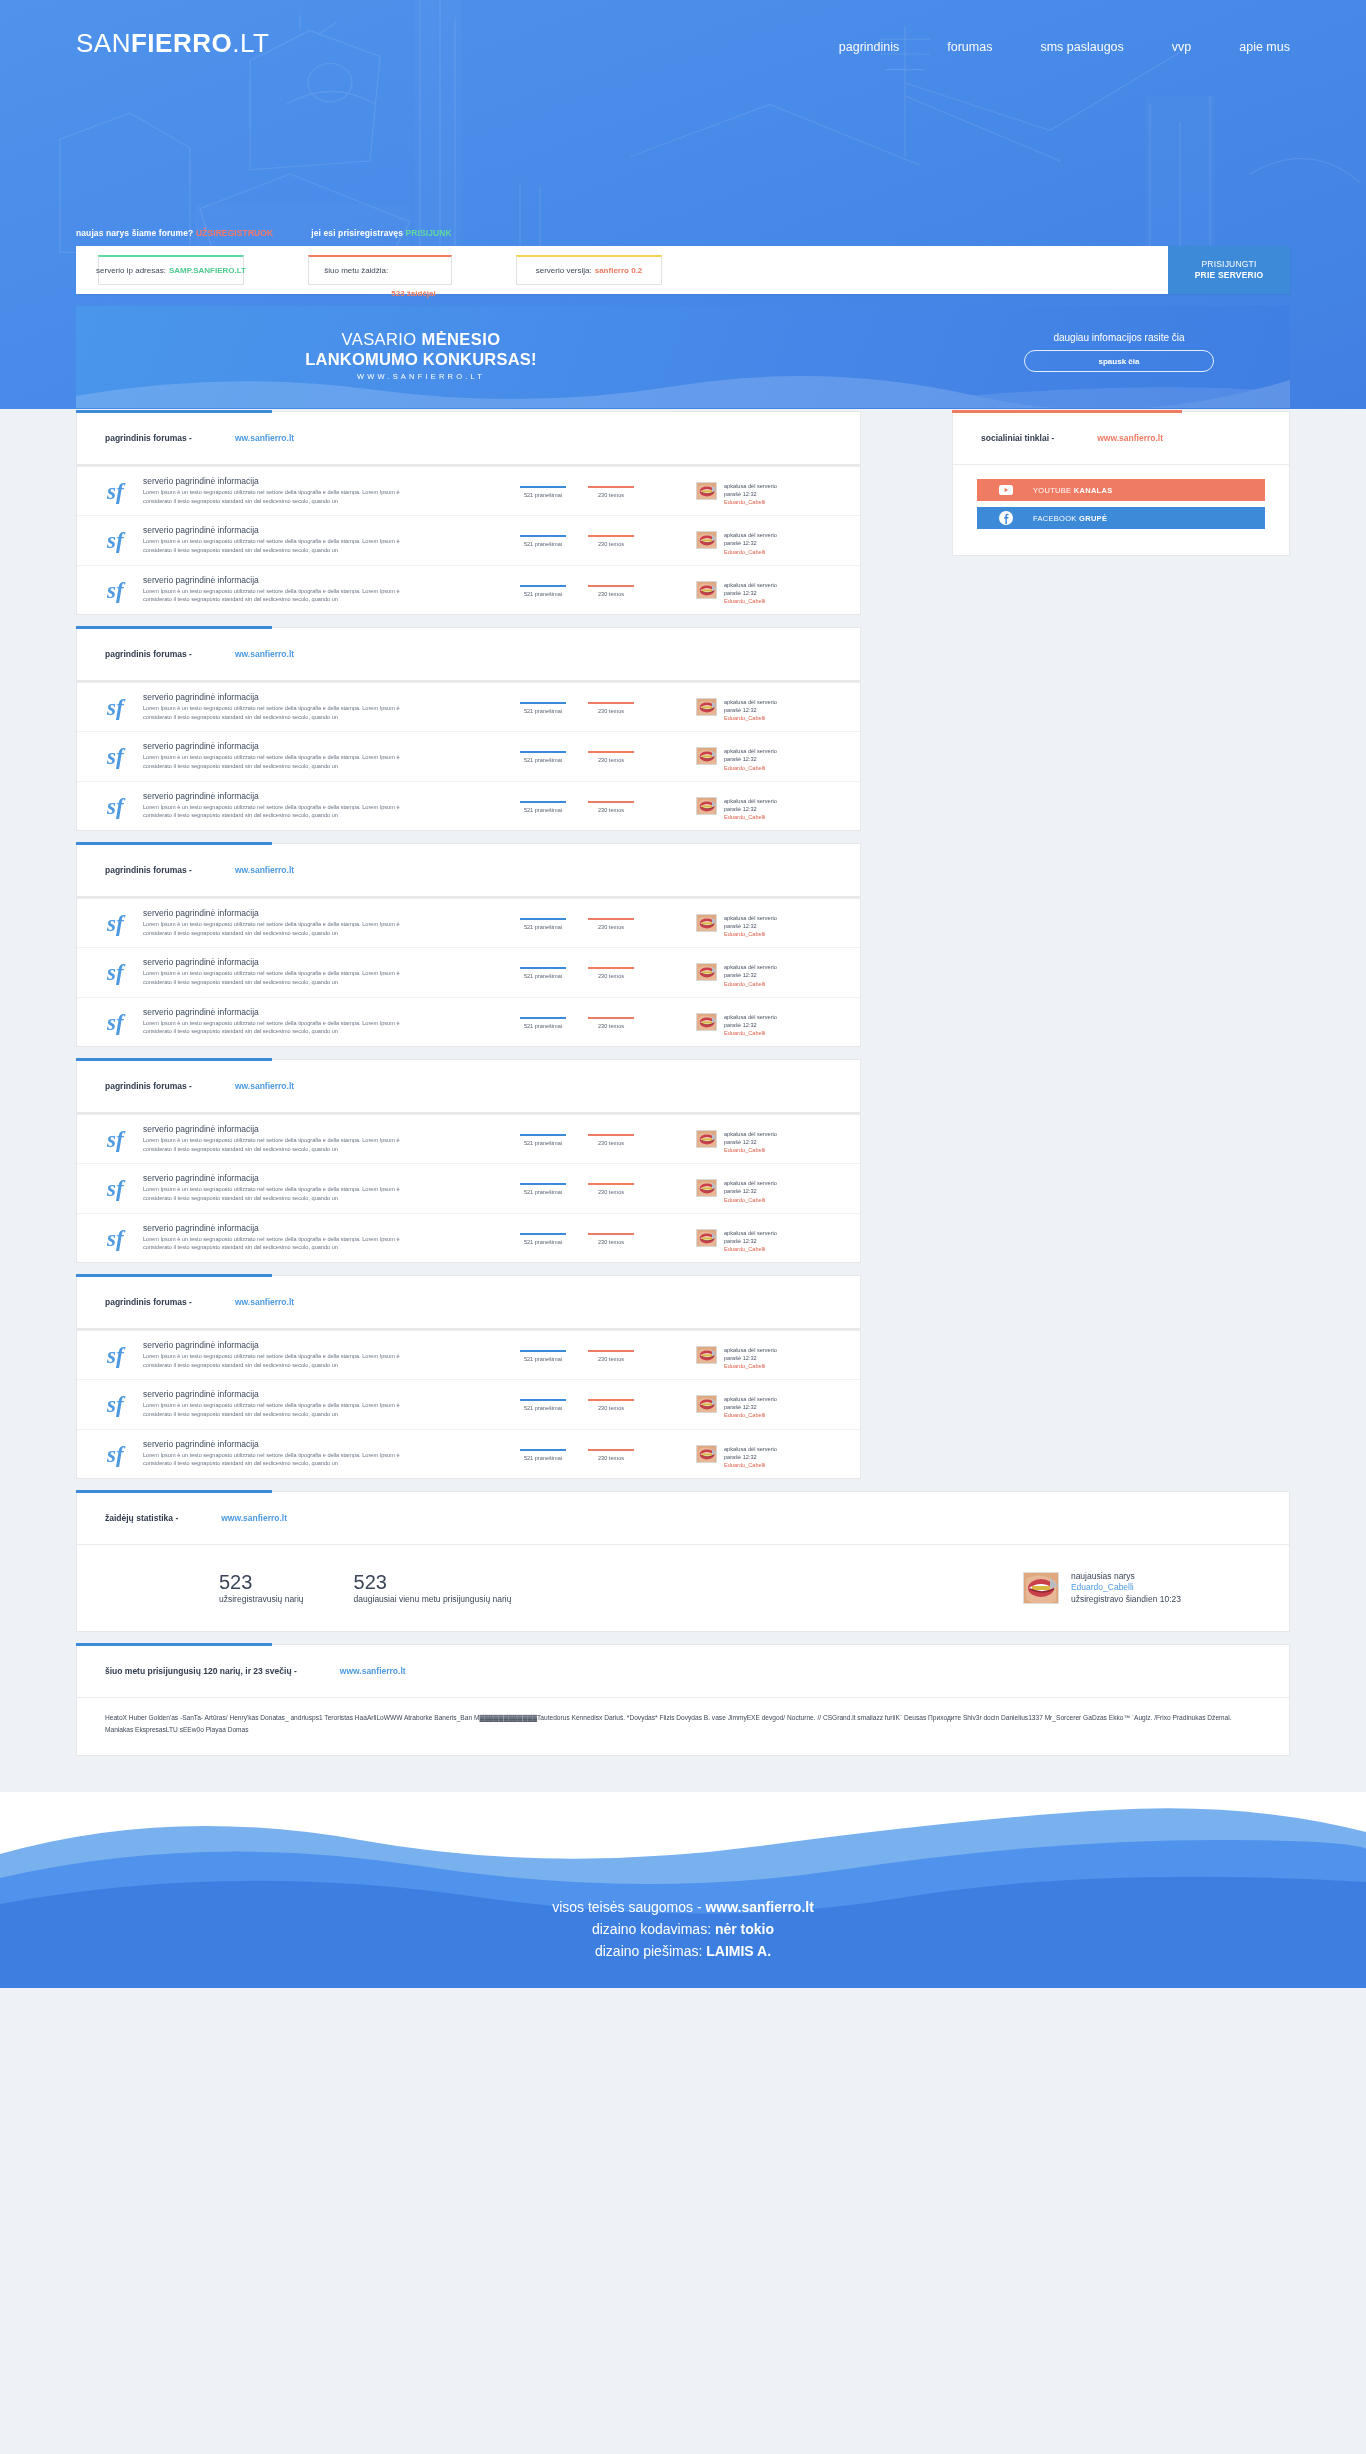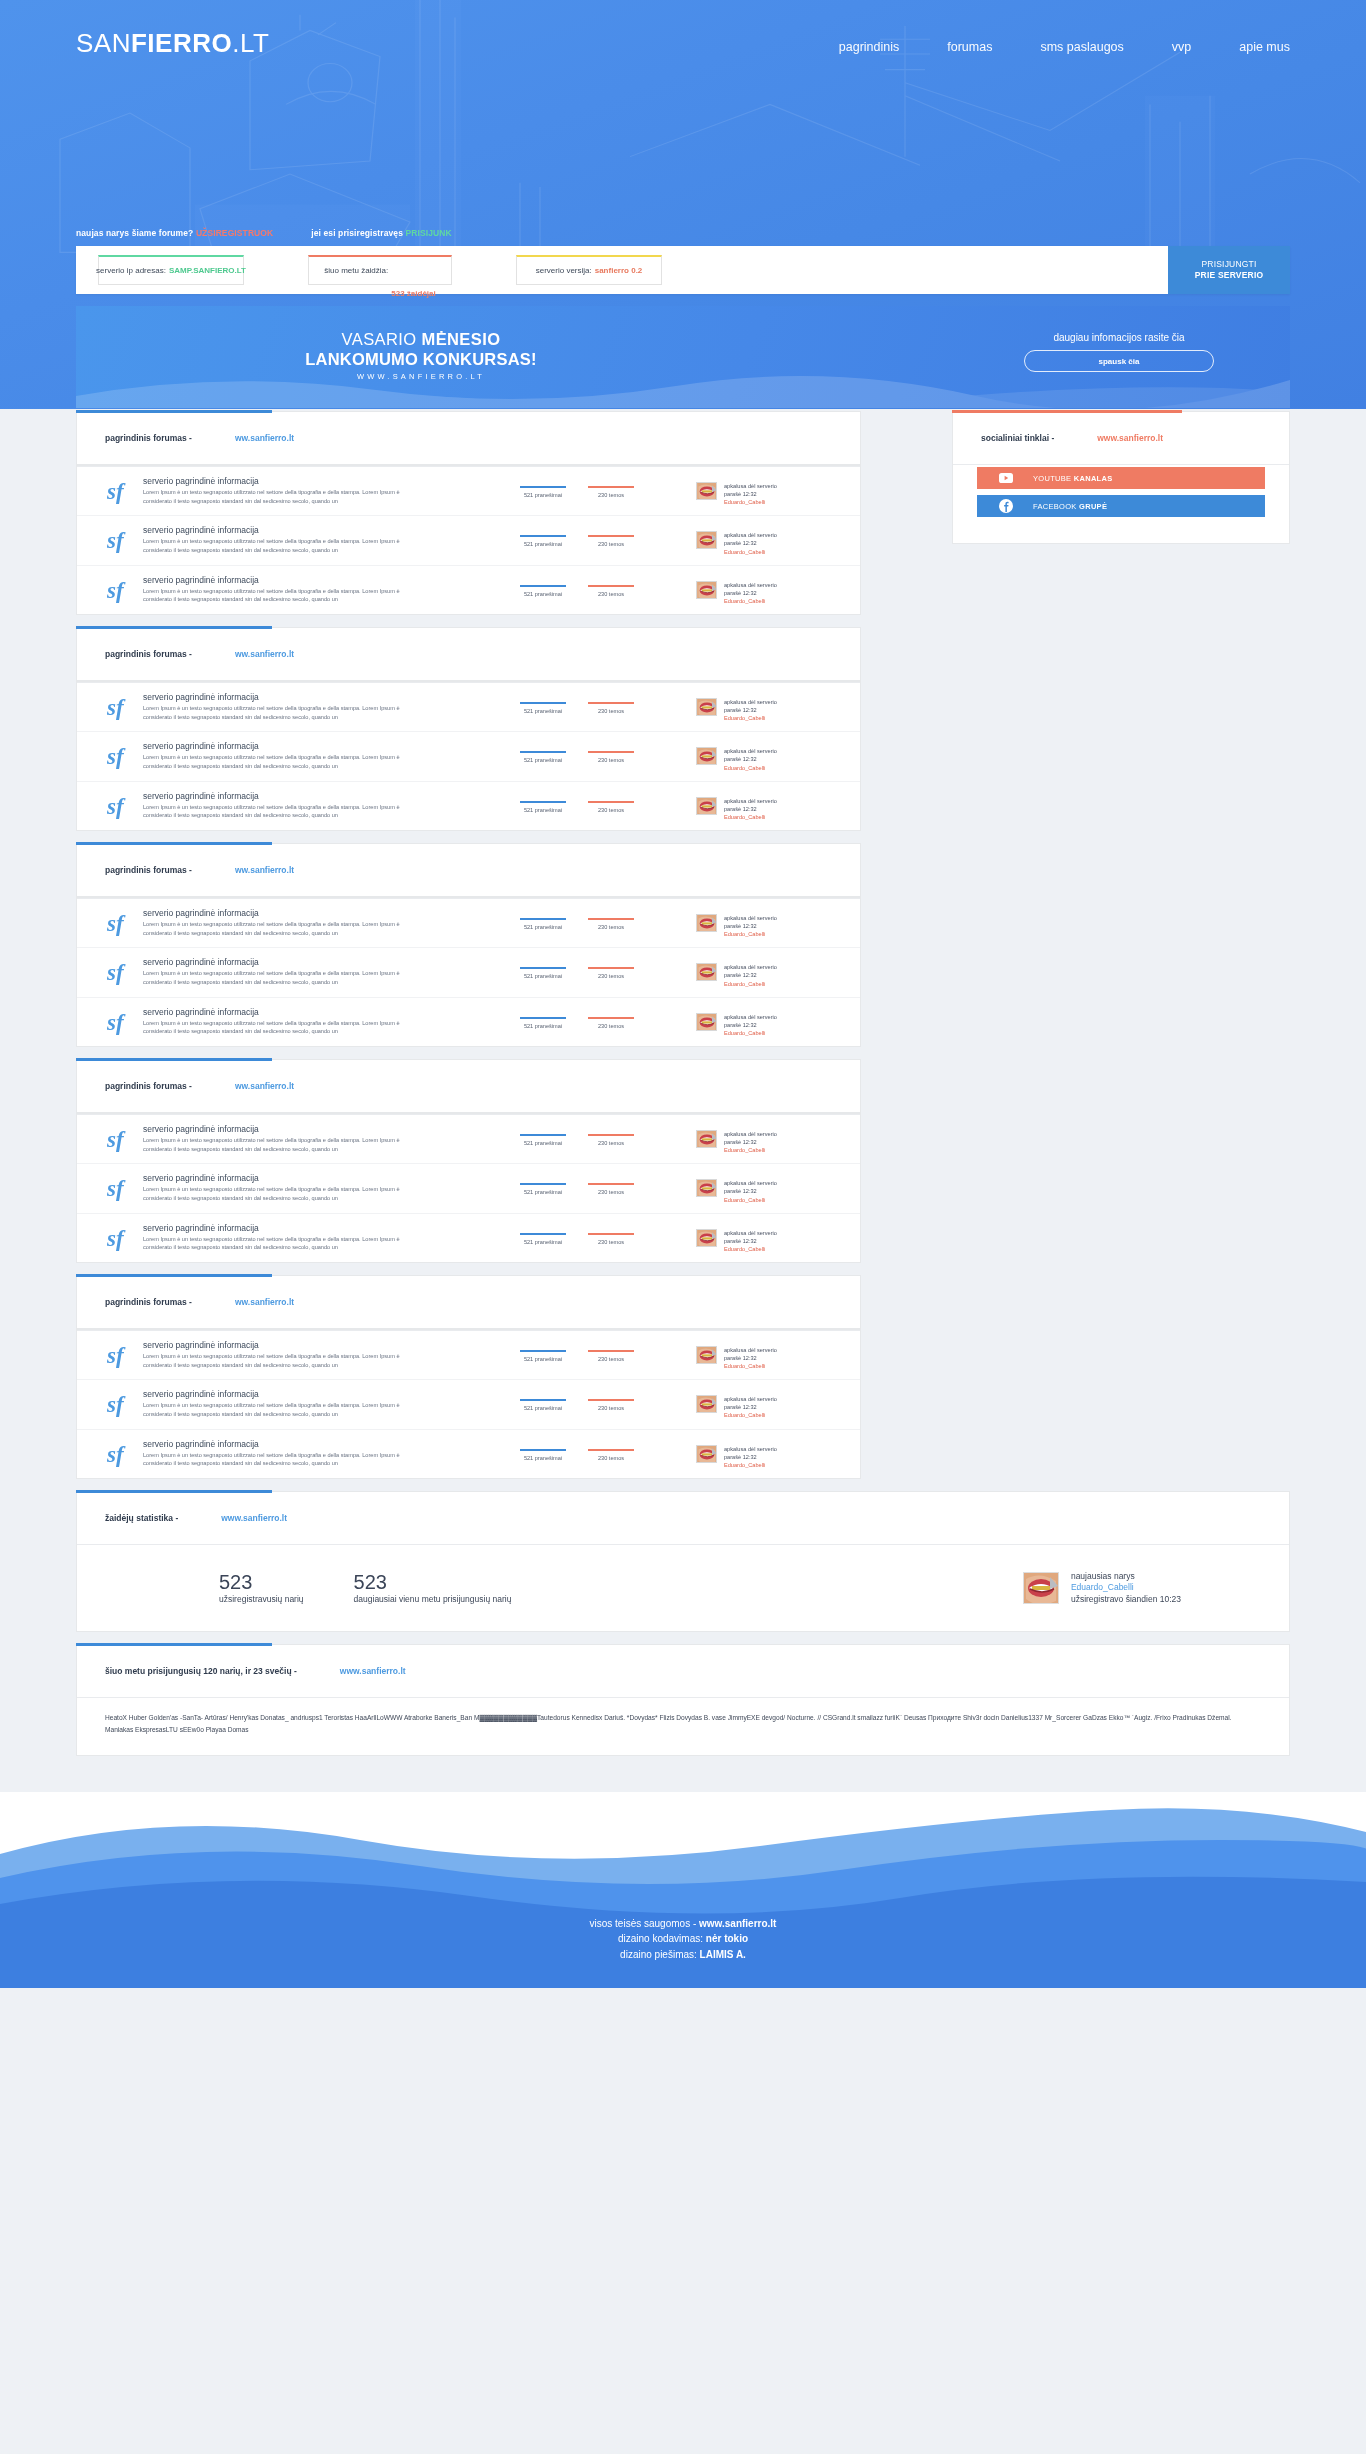--- a/index.html
+++ b/index.html
@@ -126,21 +126,21 @@
   .stat.r .bar { background:#ef7b63; }
   .stat .lbl { font-size: 5.6px; color:#5a6373; white-space:nowrap; }
   .flast { display:flex; gap: 7px; flex:none; width: 150px; padding-top: 6px; }
   .avatar { width: 21px; height: 18px; flex:none; border:1px solid #d8d8d8; overflow:hidden; background:#e8b896;}
   .avatar svg { display:block; }
   .lastinfo { font-size: 5.6px; line-height:1.45; color:#4a5263; }
   .lastinfo .u { color:#e0604a; }
 
   
   .social-head { height: 52px; }
-  .social-body { border-top:1px solid #e9ebee; padding: 2px 24px 20px; }
+  .social-body { border-top:1px solid #e9ebee; padding: 14px 24px 20px; }
   .sbtn {
     display:flex; align-items:center; height: 22px; margin-bottom: 6px;
     color:#fff; font-size: 7.5px; letter-spacing:.3px; cursor:pointer; border:none; width:100%;
     font-family:inherit; padding-left: 22px; gap: 20px;
   }
   .sbtn b { font-weight:800; }
   .sbtn.yt { background:#ef7b63; }
   .sbtn.fb { background:#3d8ad8; }
   .sbtn .gl { width:14px; height:14px; flex:none; display:flex; align-items:center; justify-content:center;}
 
@@ -161,21 +161,21 @@
   .online-card { margin-top: 12px; }
   .online-head { height: 52px; }
   .online-body { border-top:1px solid #e9ebee; padding: 14px 28px 20px; }
   .memberlist { font-size: 6.6px; line-height: 1.75; color:#3f4858; }
 
   
   .footer { position:relative; width:1366px; height: 196px; margin-top: 36px; overflow:hidden; background:#fff;}
   .footer svg.waves { position:absolute; left:0; top:0; width:100%; height:100%; display:block;}
   .footer-text {
     position:absolute; left:0; right:0; bottom: 26px; text-align:center; color:#fff;
-    font-size: 10px; line-height: 1.55; z-index:3;
+    font-size: 14px; line-height: 1.55; z-index:3;
   }
   .footer-text b { font-weight:800; }
 </style>
 </head>
 <body>
 
 <div class="page">
 
   <div class="header">
     <div class="hdr-art">

